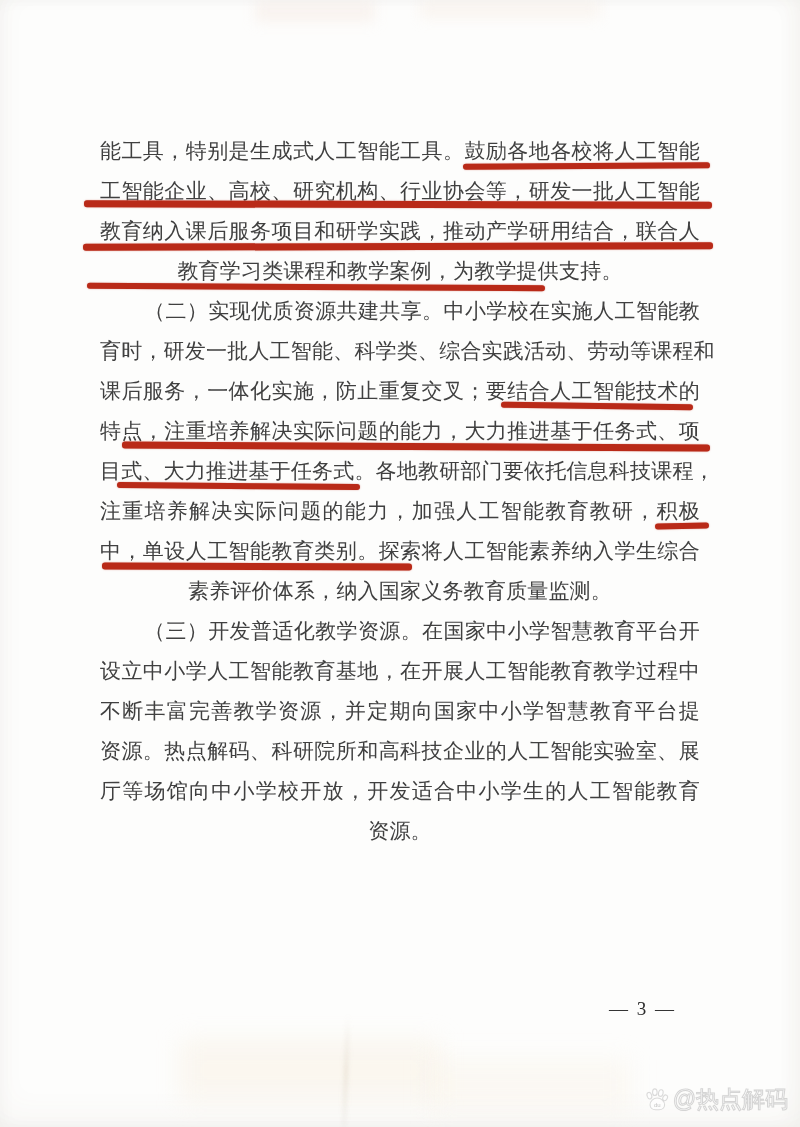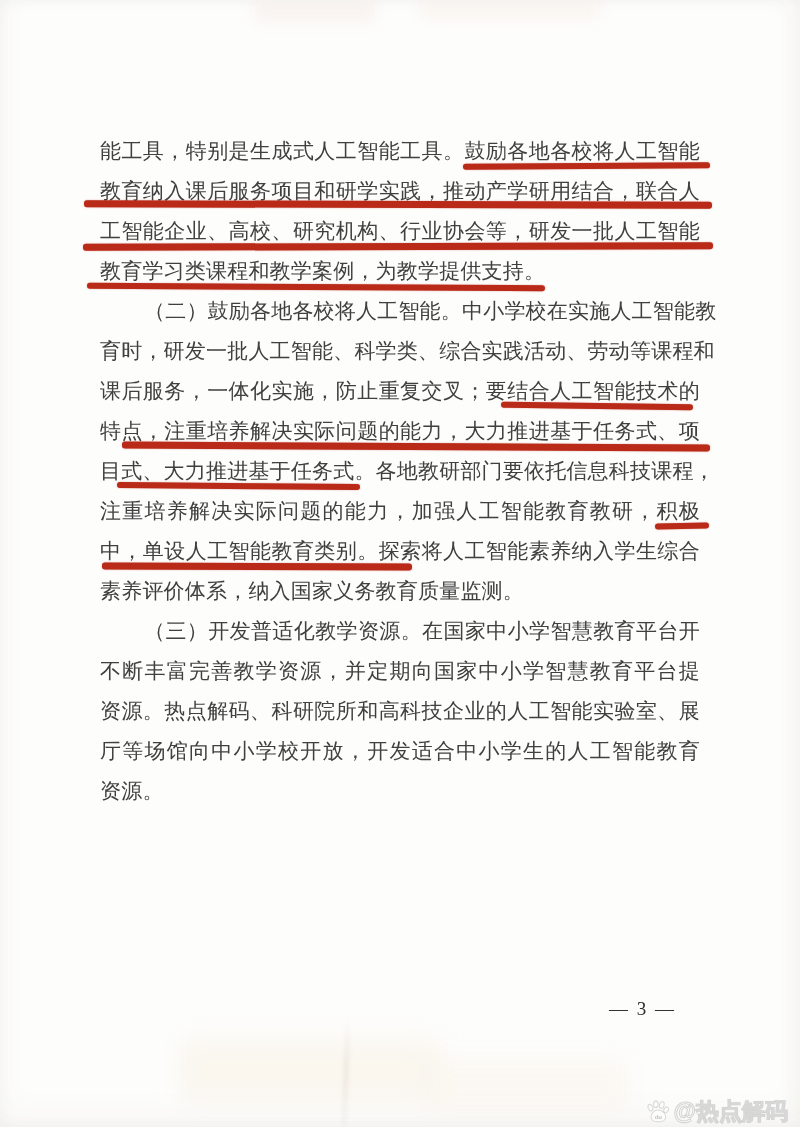--- a/index.html
+++ b/index.html
@@ -14,21 +14,21 @@
                inset 6px 0 14px rgba(60,50,40,0.02);
   }
   
   .textblock{
     position:absolute;left:100px;top:131px;width:600px;
     color:#404040;
   }
   .line{
     height:40px;line-height:40px;font-size:21px;
     white-space:nowrap;letter-spacing:0.2px;
-    text-align:left;
+    text-align:center;
   }
   .line.j{text-align:justify;text-align-last:justify;}
   .line.indent{padding-left:44px;}
   
   .ul{
     position:absolute;height:6px;border-radius:3px;
     background:#b92a18;
     box-shadow:0 0 1.5px rgba(185,42,24,0.55);
   }
   .u1{left:463px;top:163px;width:247px;transform:rotate(-0.3deg);}
@@ -41,24 +41,24 @@
   .u8{left:655px;top:523px;width:54px;transform:rotate(-1.2deg);}
   .u9{left:102px;top:563px;width:310px;height:7px;transform:rotate(0.2deg);}
   
   .pagenum{
     position:absolute;left:560px;top:998px;width:165px;
     text-align:center;font-size:19px;color:#2b2b2b;
     letter-spacing:2px;
   }
   
   .watermark{
-    position:absolute;right:12px;bottom:0;
+    position:absolute;right:12px;bottom:12px;
     display:flex;align-items:center;gap:3px;
     font-family:"Liberation Sans","DejaVu Sans",sans-serif;
-    font-size:23px;font-weight:bold;
+    font-size:23px;font-weight:normal;
     color:rgba(255,255,255,0.92);
     -webkit-text-stroke:1px rgba(170,170,170,0.45);
     text-shadow:0 0 1px rgba(170,170,170,0.35);
     user-select:none;
   }
   .watermark svg{opacity:0.75;}
   
   .artifact{position:absolute;pointer-events:none;}
   .smudge-top1{left:255px;top:0;width:120px;height:22px;background:rgba(242,220,210,0.28);filter:blur(7px);}
   .smudge-top2{left:420px;top:0;width:180px;height:18px;background:rgba(244,228,215,0.30);filter:blur(7px);}
@@ -76,32 +76,33 @@
 <div class="page">
 
   <div class="artifact smudge-top1"></div>
   <div class="artifact smudge-top2"></div>
   <div class="artifact stain-bottom1"></div>
   <div class="artifact stain-bottom2"></div>
   <div class="artifact crease"></div>
 
   <div class="textblock">
     <div class="line j">能工具，特别是生成式人工智能工具。鼓励各地各校将人工智能</div>
+    <div class="line j">工智能企业、高校、研究机构、行业协会等，研发一批人工智能</div>
     <div class="line j">教育纳入课后服务项目和研学实践，推动产学研用结合，联合人</div>
-    <div class="line j">工智能企业、高校、研究机构、行业协会等，研发一批人工智能</div>
     <div class="line">教育学习类课程和教学案例，为教学提供支持。</div>
-    <div class="line j indent">（二）鼓励各地各校将人工智能。中小学校在实施人工智能教</div>
+    <div class="line j indent">（二）实现优质资源共建共享。中小学校在实施人工智能教</div>
     <div class="line j">育时，研发一批人工智能、科学类、综合实践活动、劳动等课程和</div>
     <div class="line j">课后服务，一体化实施，防止重复交叉；要结合人工智能技术的</div>
     <div class="line j">特点，注重培养解决实际问题的能力，大力推进基于任务式、项</div>
     <div class="line j">目式、大力推进基于任务式。各地教研部门要依托信息科技课程，</div>
     <div class="line j">注重培养解决实际问题的能力，加强人工智能教育教研，积极</div>
     <div class="line j">中，单设人工智能教育类别。探索将人工智能素养纳入学生综合</div>
     <div class="line">素养评价体系，纳入国家义务教育质量监测。</div>
     <div class="line j indent">（三）开发普适化教学资源。在国家中小学智慧教育平台开</div>
+    <div class="line j">设立中小学人工智能教育基地，在开展人工智能教育教学过程中</div>
     <div class="line j">不断丰富完善教学资源，并定期向国家中小学智慧教育平台提</div>
     <div class="line j">资源。热点解码、科研院所和高科技企业的人工智能实验室、展</div>
     <div class="line j">厅等场馆向中小学校开放，开发适合中小学生的人工智能教育</div>
     <div class="line">资源。</div>
   </div>
 
   <div class="ul u1"></div>
   <div class="ul u2"></div>
   <div class="ul u3"></div>
   <div class="ul u4"></div>

